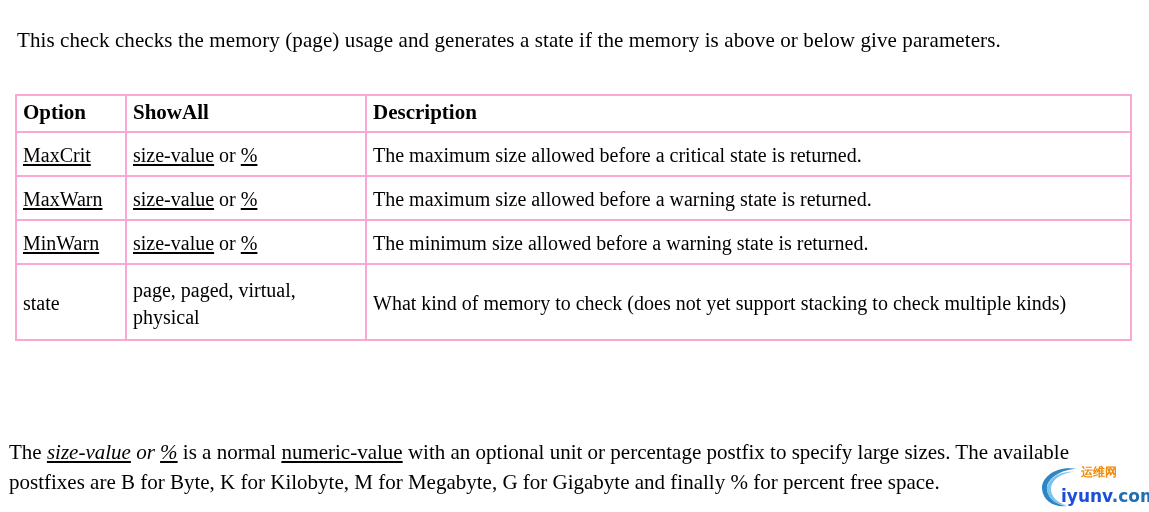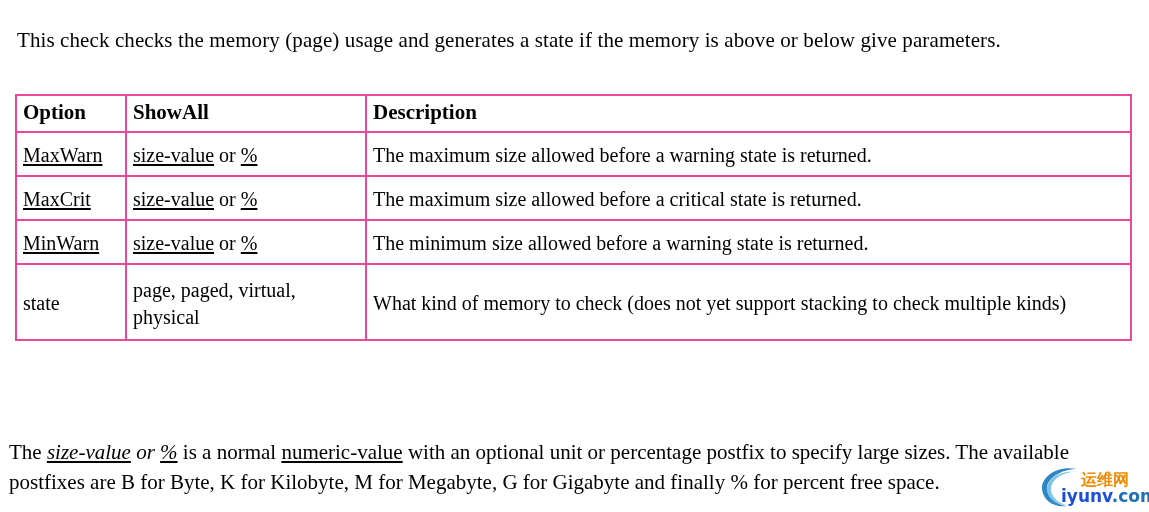--- a/index.html
+++ b/index.html
@@ -38,21 +38,21 @@
     position: absolute;
     left: 15px;
     top: 94px;
     width: 1117px;
     border-collapse: collapse;
     table-layout: fixed;
     font-size: 20px;
     background: #fff;
   }
   .opt-table td, .opt-table th {
-    border: 2px solid #ec4899;
+    border: 2px solid #f9a8d4;
     padding: 6px 6px 3px 6px;
     vertical-align: middle;
     text-align: left;
     font-weight: normal;
     line-height: 27px;
   }
   .opt-table thead th {
     font-weight: bold;
     font-size: 21px;
     height: 33px;
@@ -105,23 +105,23 @@
   .wm-arc {
     position: absolute;
     left: 2px;
     top: 2px;
     width: 44px;
     height: 46px;
   }
   .wm-cn {
     position: absolute;
     left: 46px;
-    top: 9px;
+    top: 3px;
     font-family: "DejaVu Sans", sans-serif;
-    font-size: 16px;
+    font-size: 12px;
     font-weight: bold;
     color: #f08a00;
     letter-spacing: 0px;
     white-space: nowrap;
   }
   .wm-dom {
     position: absolute;
     left: 26px;
     top: 25px;
     font-family: "DejaVu Sans", sans-serif;
@@ -149,36 +149,36 @@
       <tr>
         <th>Option</th>
         <th>ShowAll</th>
         <th>Description</th>
       </tr>
     </thead>
     <tbody>
 
       <tr class="r-short">
         <td>
+          <span class="lnk">MaxCrit</span>
+        </td>
+        <td>
+          <span class="lnk">size-value</span><span> or </span><span class="lnk">%</span>
+        </td>
+        <td class="cell-desc">The maximum size allowed before a critical state is returned.</td>
+      </tr>
+
+      <tr class="r-short">
+        <td>
           <span class="lnk">MaxWarn</span>
         </td>
         <td>
           <span class="lnk">size-value</span><span> or </span><span class="lnk">%</span>
         </td>
         <td class="cell-desc">The maximum size allowed before a warning state is returned.</td>
-      </tr>
-
-      <tr class="r-short">
-        <td>
-          <span class="lnk">MaxCrit</span>
-        </td>
-        <td>
-          <span class="lnk">size-value</span><span> or </span><span class="lnk">%</span>
-        </td>
-        <td class="cell-desc">The maximum size allowed before a critical state is returned.</td>
       </tr>
 
       <tr class="r-short">
         <td>
           <span class="lnk">MinWarn</span>
         </td>
         <td>
           <span class="lnk">size-value</span><span> or </span><span class="lnk">%</span>
         </td>
         <td class="cell-desc">The minimum size allowed before a warning state is returned.</td>

